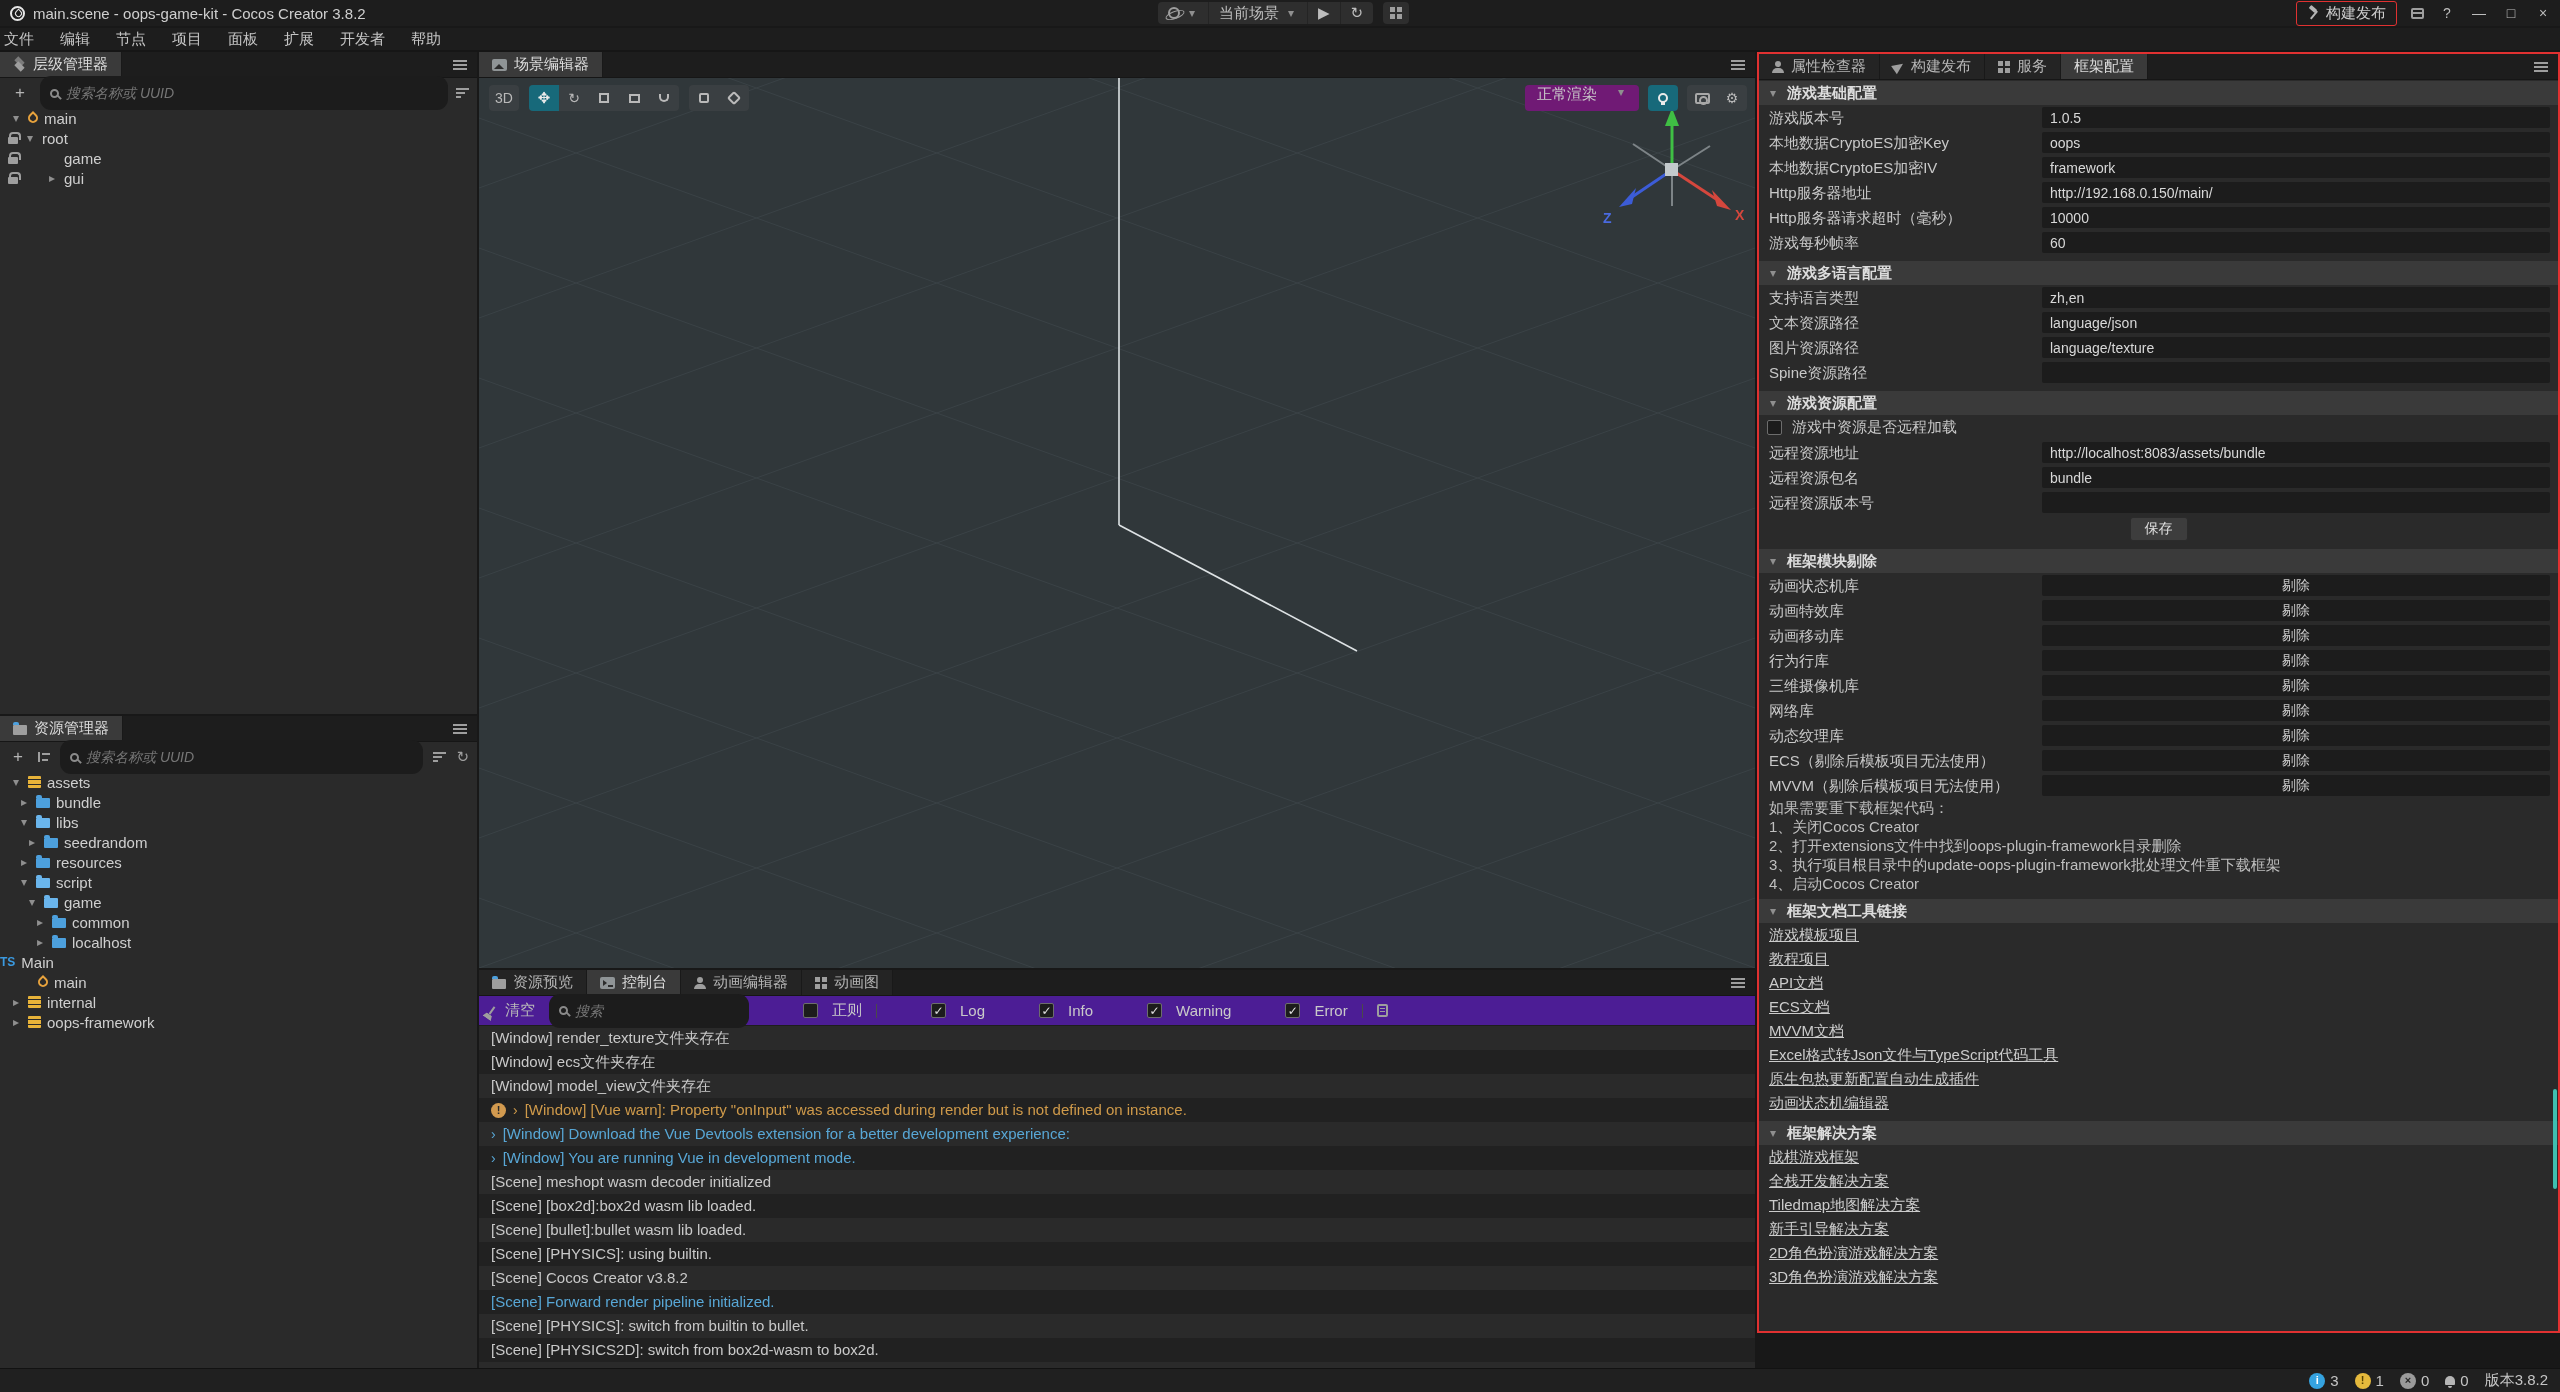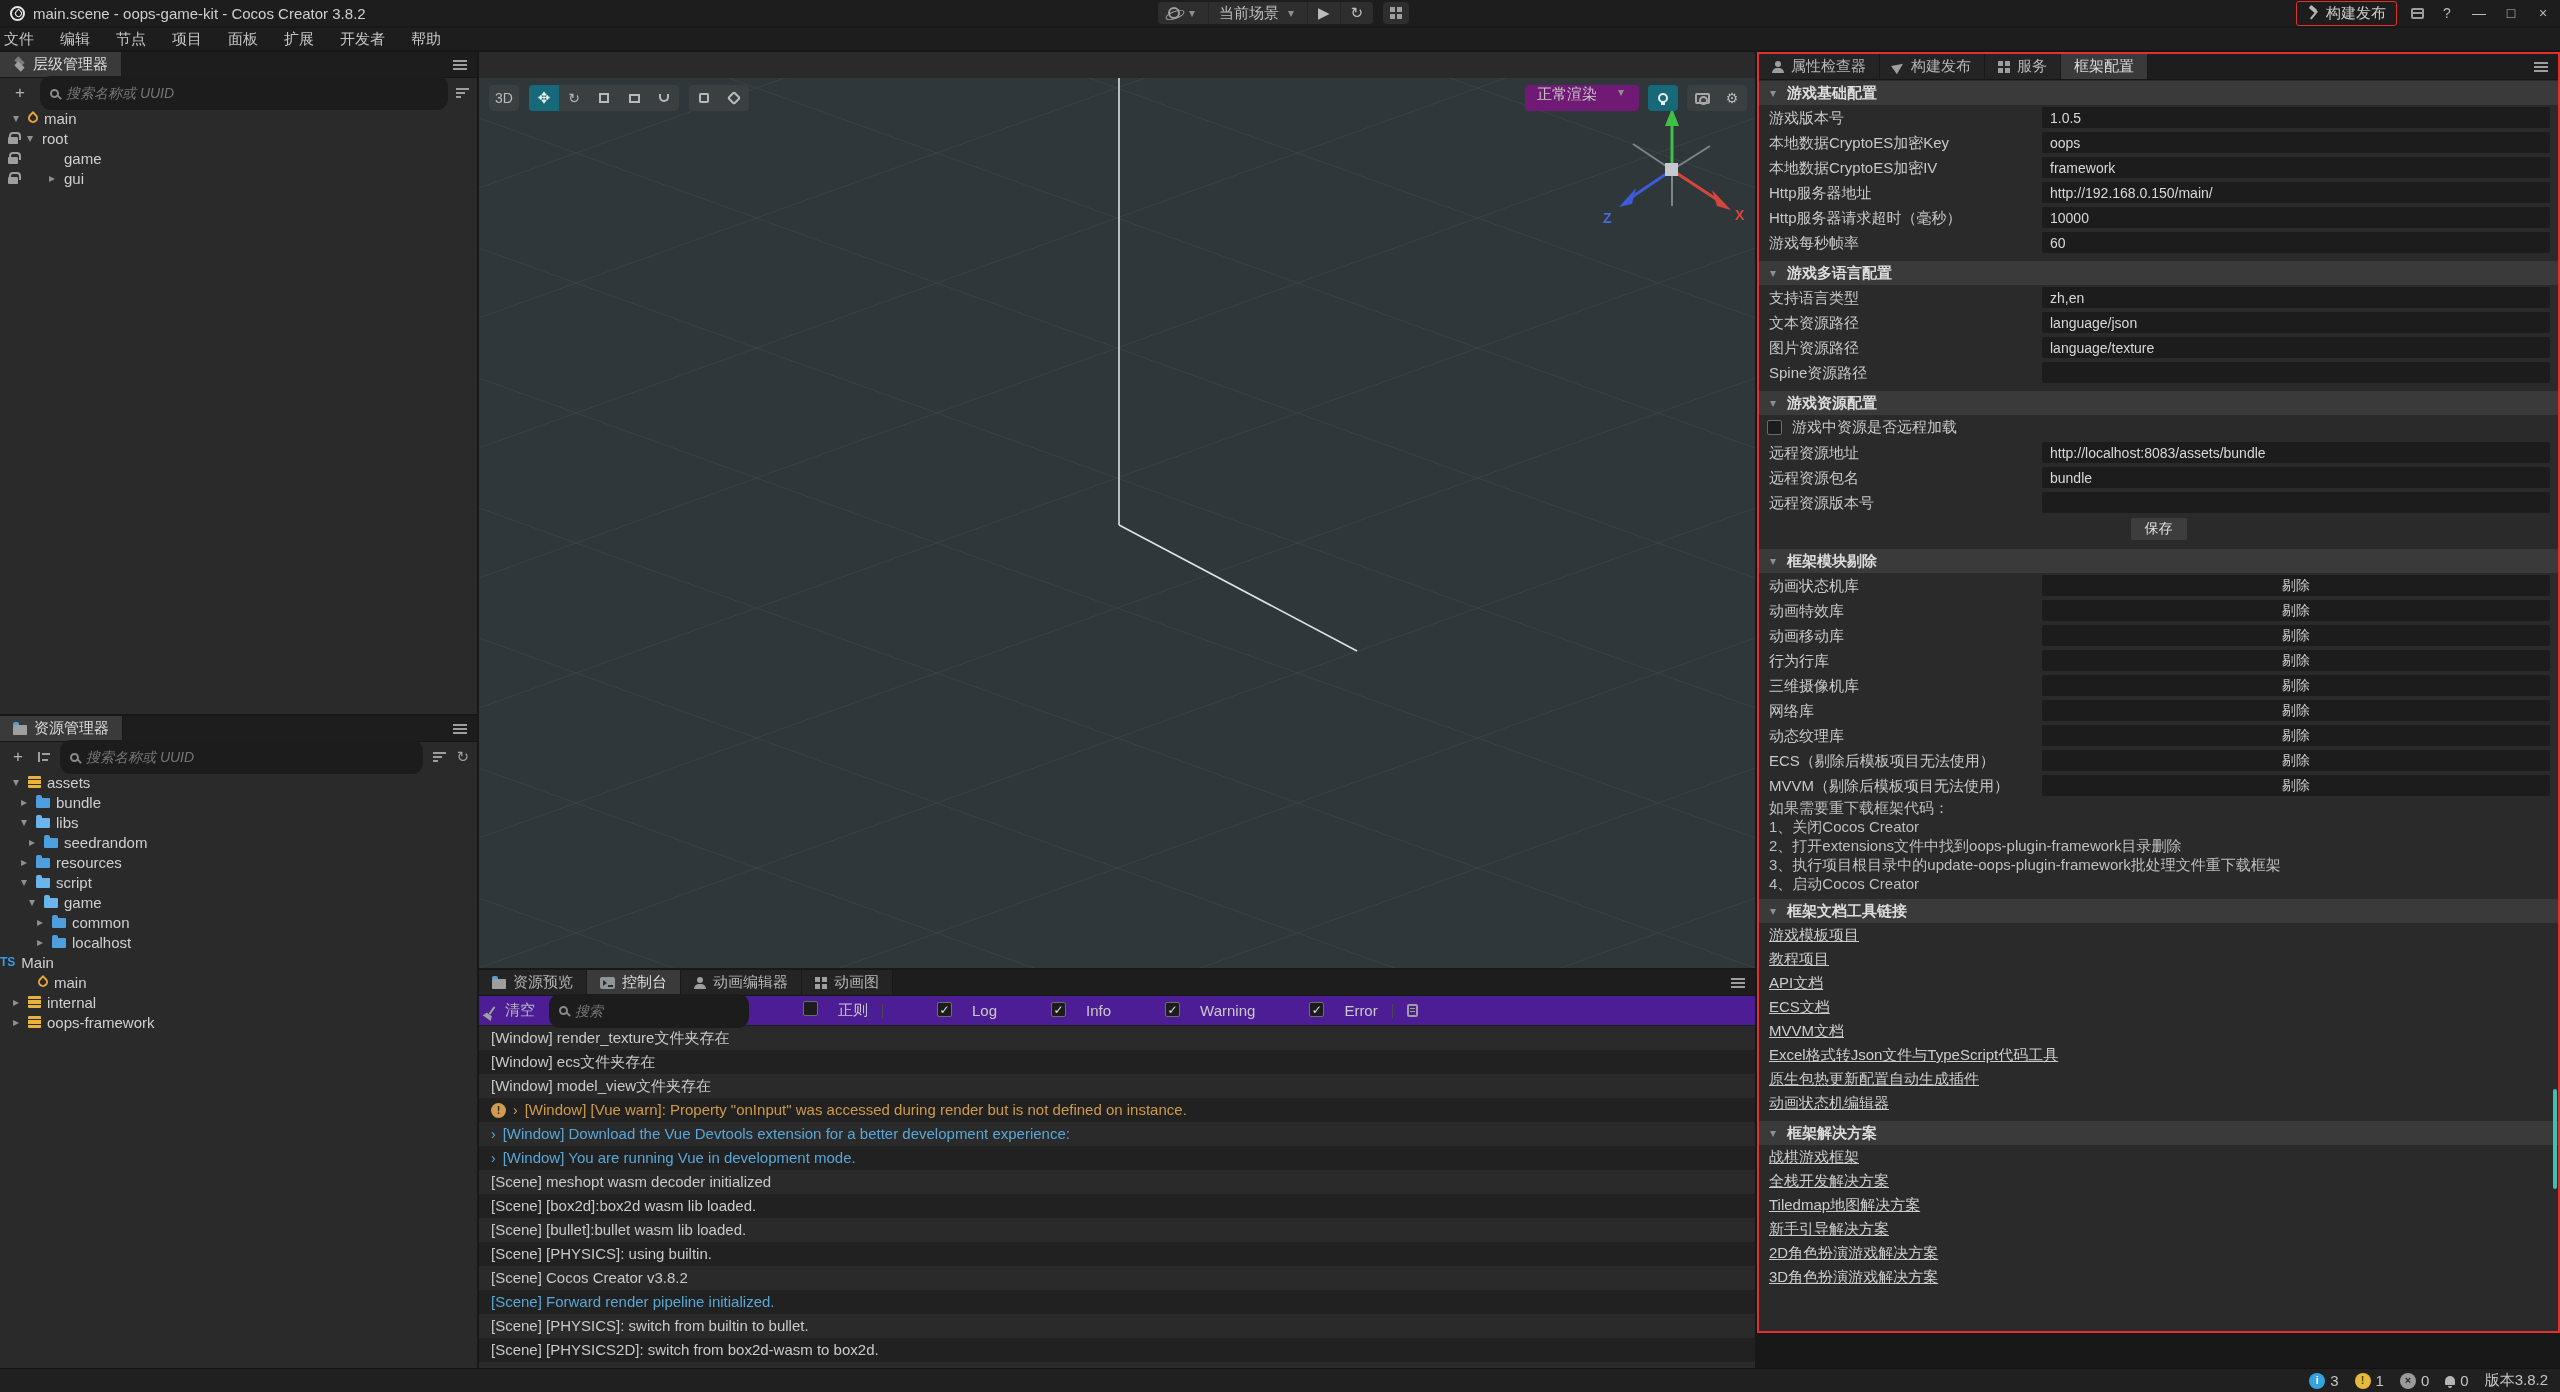--- a/index.html
+++ b/index.html
@@ -101,21 +101,21 @@
   .vp-group { display:flex; background:#3a3f42; border-radius:4px; overflow:hidden; }
   .vp-btn { width:30px; height:26px; display:flex; align-items:center; justify-content:center; color:#b9b9b9; cursor:pointer; font-size:14px; }
   .vp-btn.active { background:#17697a; color:#eaeaea; }
   .vp-right { position:absolute; right:8px; top:7px; display:flex; gap:9px; align-items:center; }
   .vp-dd { display:flex; gap:18px; background:#701a75; border-radius:4px; height:26px; padding:0 12px; color:#c9c9c9; cursor:pointer; }
 
   
   .console-toolbar { height:30px; display:flex; align-items:center; gap:14px; padding:0 12px; background:#4c1d95; border-bottom:1px solid #1e1e1e;}
   .ct-clear { display:flex; align-items:center; gap:8px; color:#b9b9b9; cursor:pointer; }
   .cb { width:15px; height:15px; background:#1c1c1c; border:1px solid #6d6d6d; border-radius:2px; display:inline-flex; align-items:center; justify-content:center; font-size:12px; color:#e3e3e3; cursor:pointer; flex:none;}
-  .ct-check { display:flex; gap:20px; cursor:pointer; color:#c9c9c9;padding-left:40px; }
+  .ct-check { display:flex; align-items:center; gap:14px; cursor:pointer; color:#c9c9c9;padding-left:40px; }
   .vdiv { width:1px; height:14px; background:#4a4a4a; }
   .log-row { height:24px; line-height:24px; padding-left:12px; display:flex; align-items:center; gap:7px; font-size:15px; color:#c9c9c9; white-space:nowrap; overflow:hidden; }
   .log-row:nth-child(odd) { background:#2a2a2a; } .log-row:nth-child(even) { background:#212121; }
   .log-row.warn { color:#cf9a4a; } .log-row.info { color:#58a7d6; }
   .warn-badge { width:15px; height:15px; border-radius:50%; background:#d29a4f; color:#2a2a2a; font:bold 11px/15px "Liberation Sans",sans-serif; text-align:center; flex:none;}
   .log-caret { font-size:14px; }
 
   
   .inspector { border:2px solid #e03131; }
   .sec-header { height:24px; background:#3a3a3a; display:flex; align-items:center; gap:8px; padding-left:8px; color:#dddddd; font-weight:bold; margin-top:6px; cursor:pointer;}
@@ -315,20 +315,29 @@
     </div>
     <div class="tree-row" style="padding-left:10px;">
       <span class="chev">▸</span>
       <span class="ic ic-db"></span>
       <span>oops-framework</span>
     </div>
   </div>
 </div>
 
 <div class="panel" style="left:479px; top:52px; width:1276px; height:916px;">
+  <div class="tabbar">
+    <div class="tab active">
+      <span class="ic ic-image"></span>
+      <span>场景编辑器</span>
+    </div>
+    <div class="tab-menu">
+        <span class="ic ic-bars"></span>
+      </div>
+  </div>
   <div class="viewport">
     <svg width="1276" height="890" viewBox="0 0 1276 890" style="position:absolute;left:0;top:0;">
       <g stroke="#3a4246" stroke-width="1">
         <line x1="0" y1="-350" x2="1276" y2="110"></line>
           <line x1="0" y1="-220" x2="1276" y2="240"></line>
         <line x1="0" y1="-90" x2="1276" y2="370"></line>
           <line x1="0" y1="40" x2="1276" y2="500"></line>
         <line x1="0" y1="170" x2="1276" y2="630"></line>
           <line x1="0" y1="300" x2="1276" y2="760"></line>
         <line x1="0" y1="430" x2="1276" y2="890"></line>

